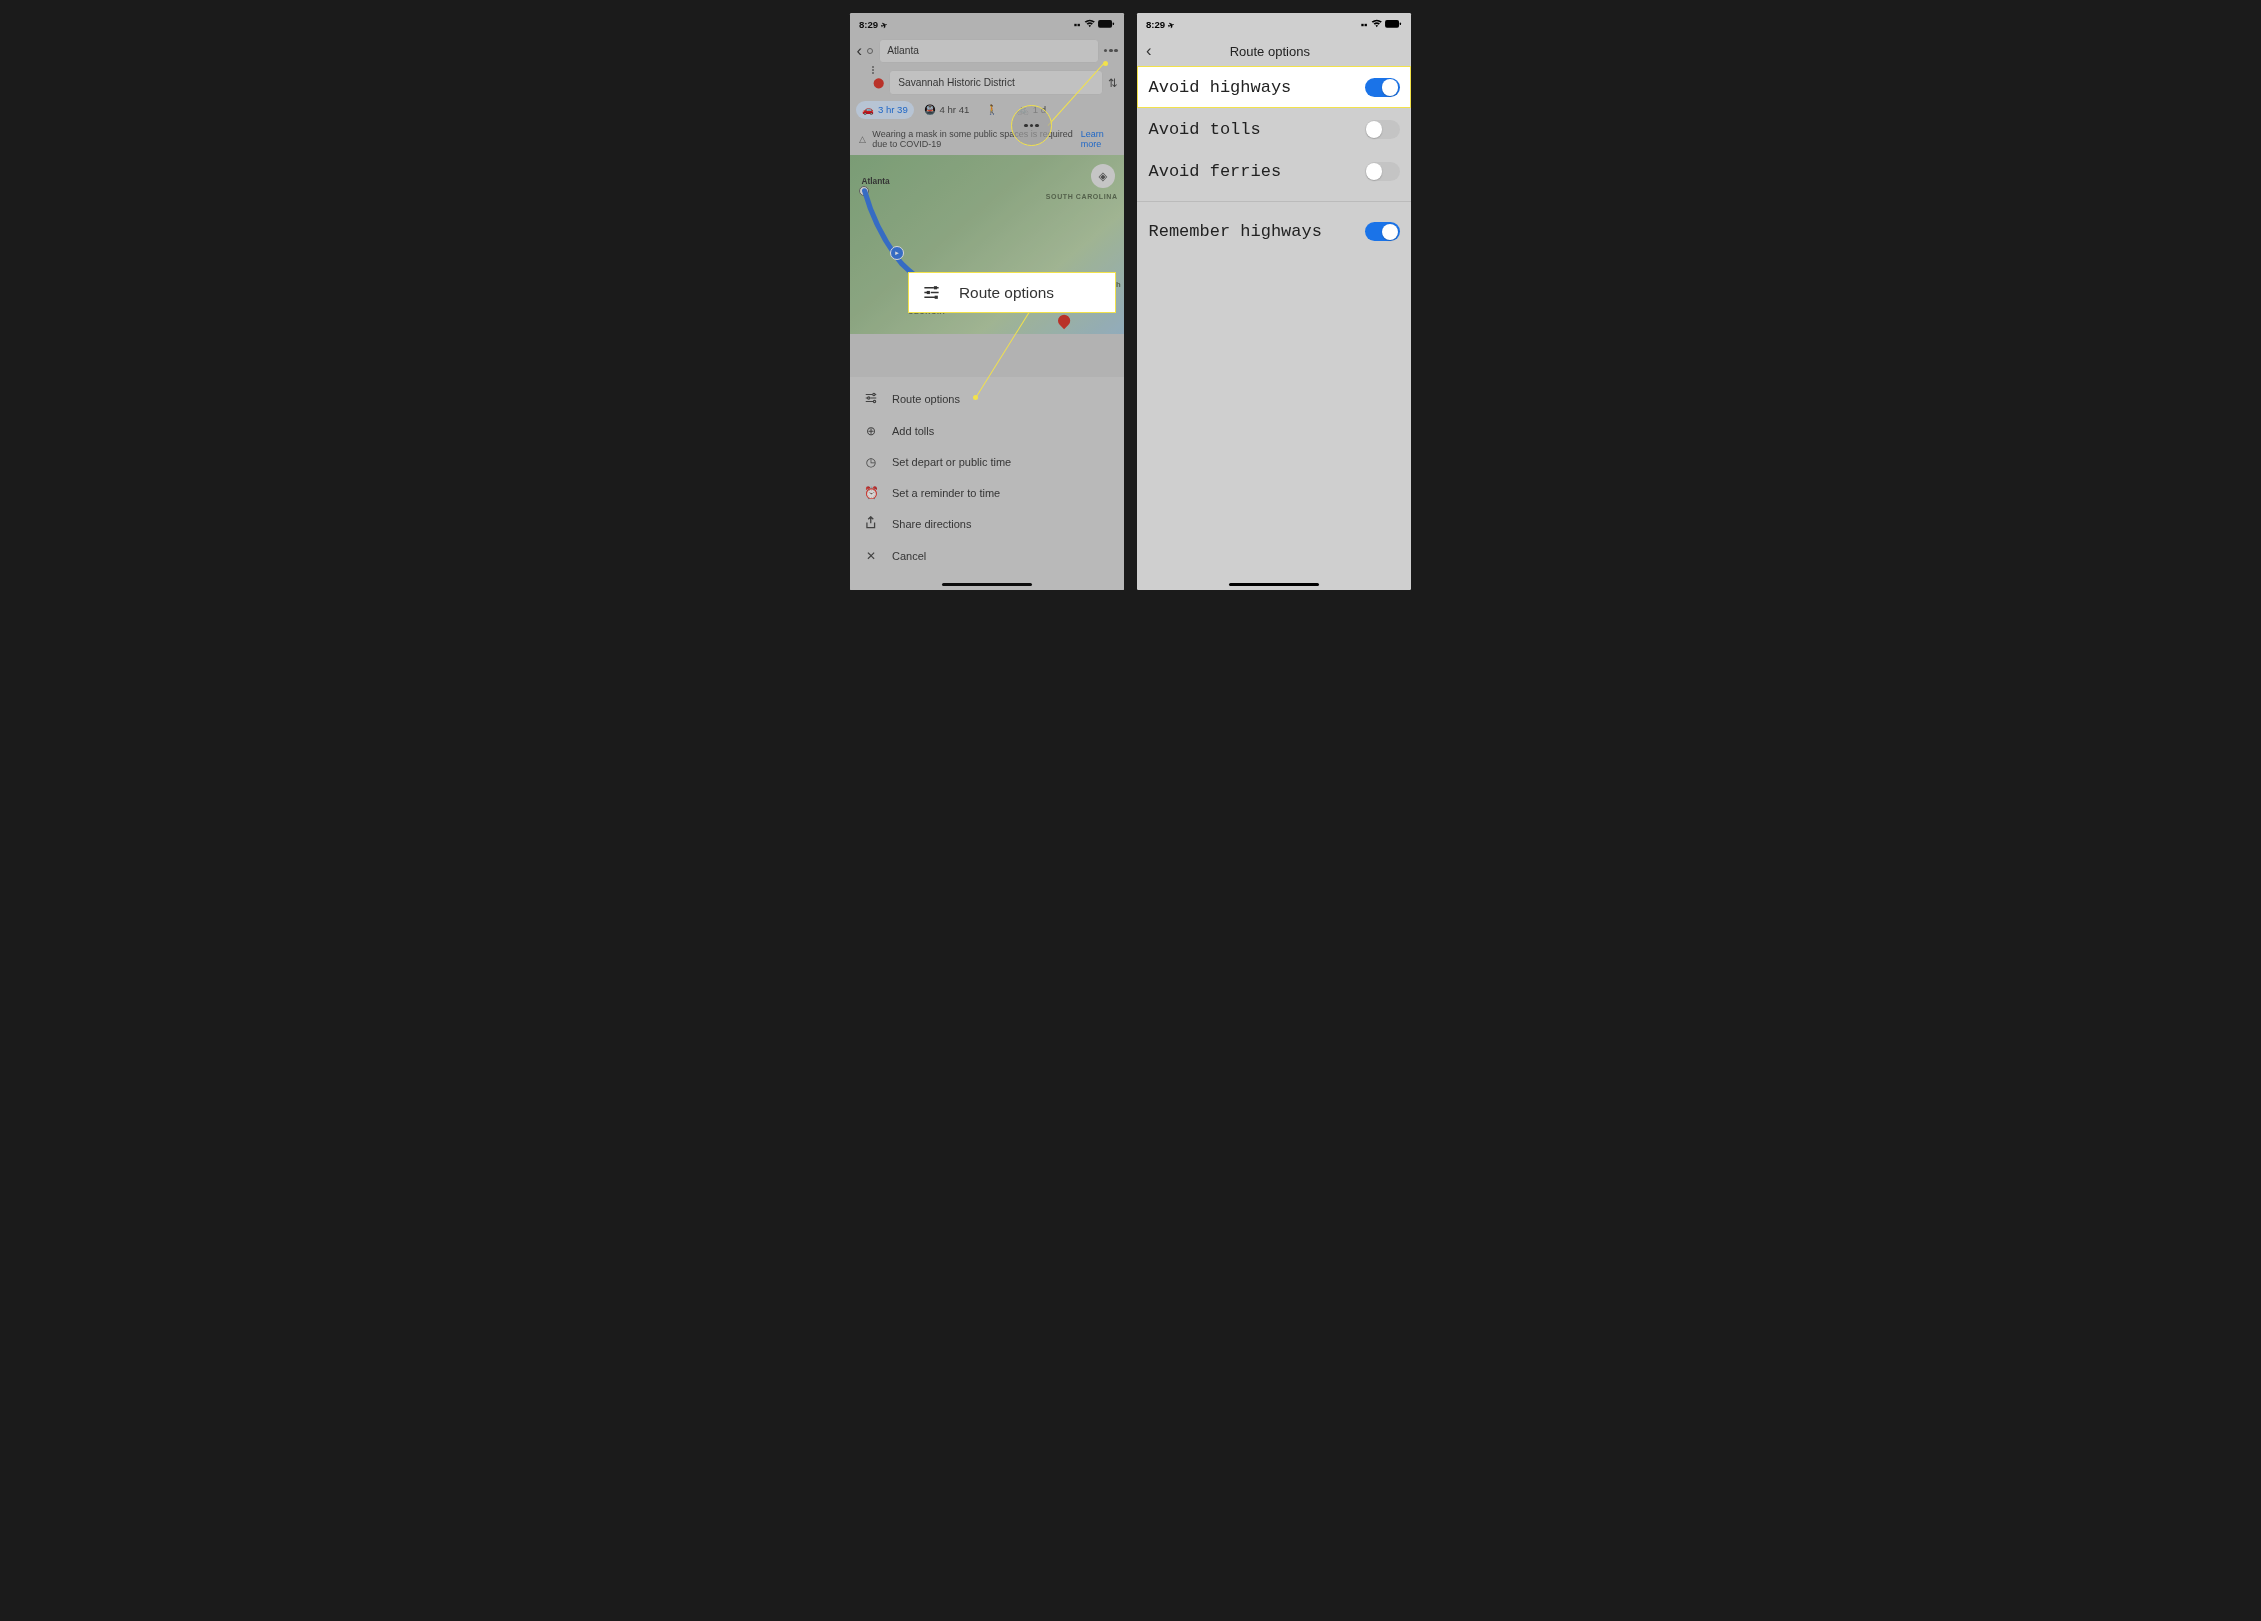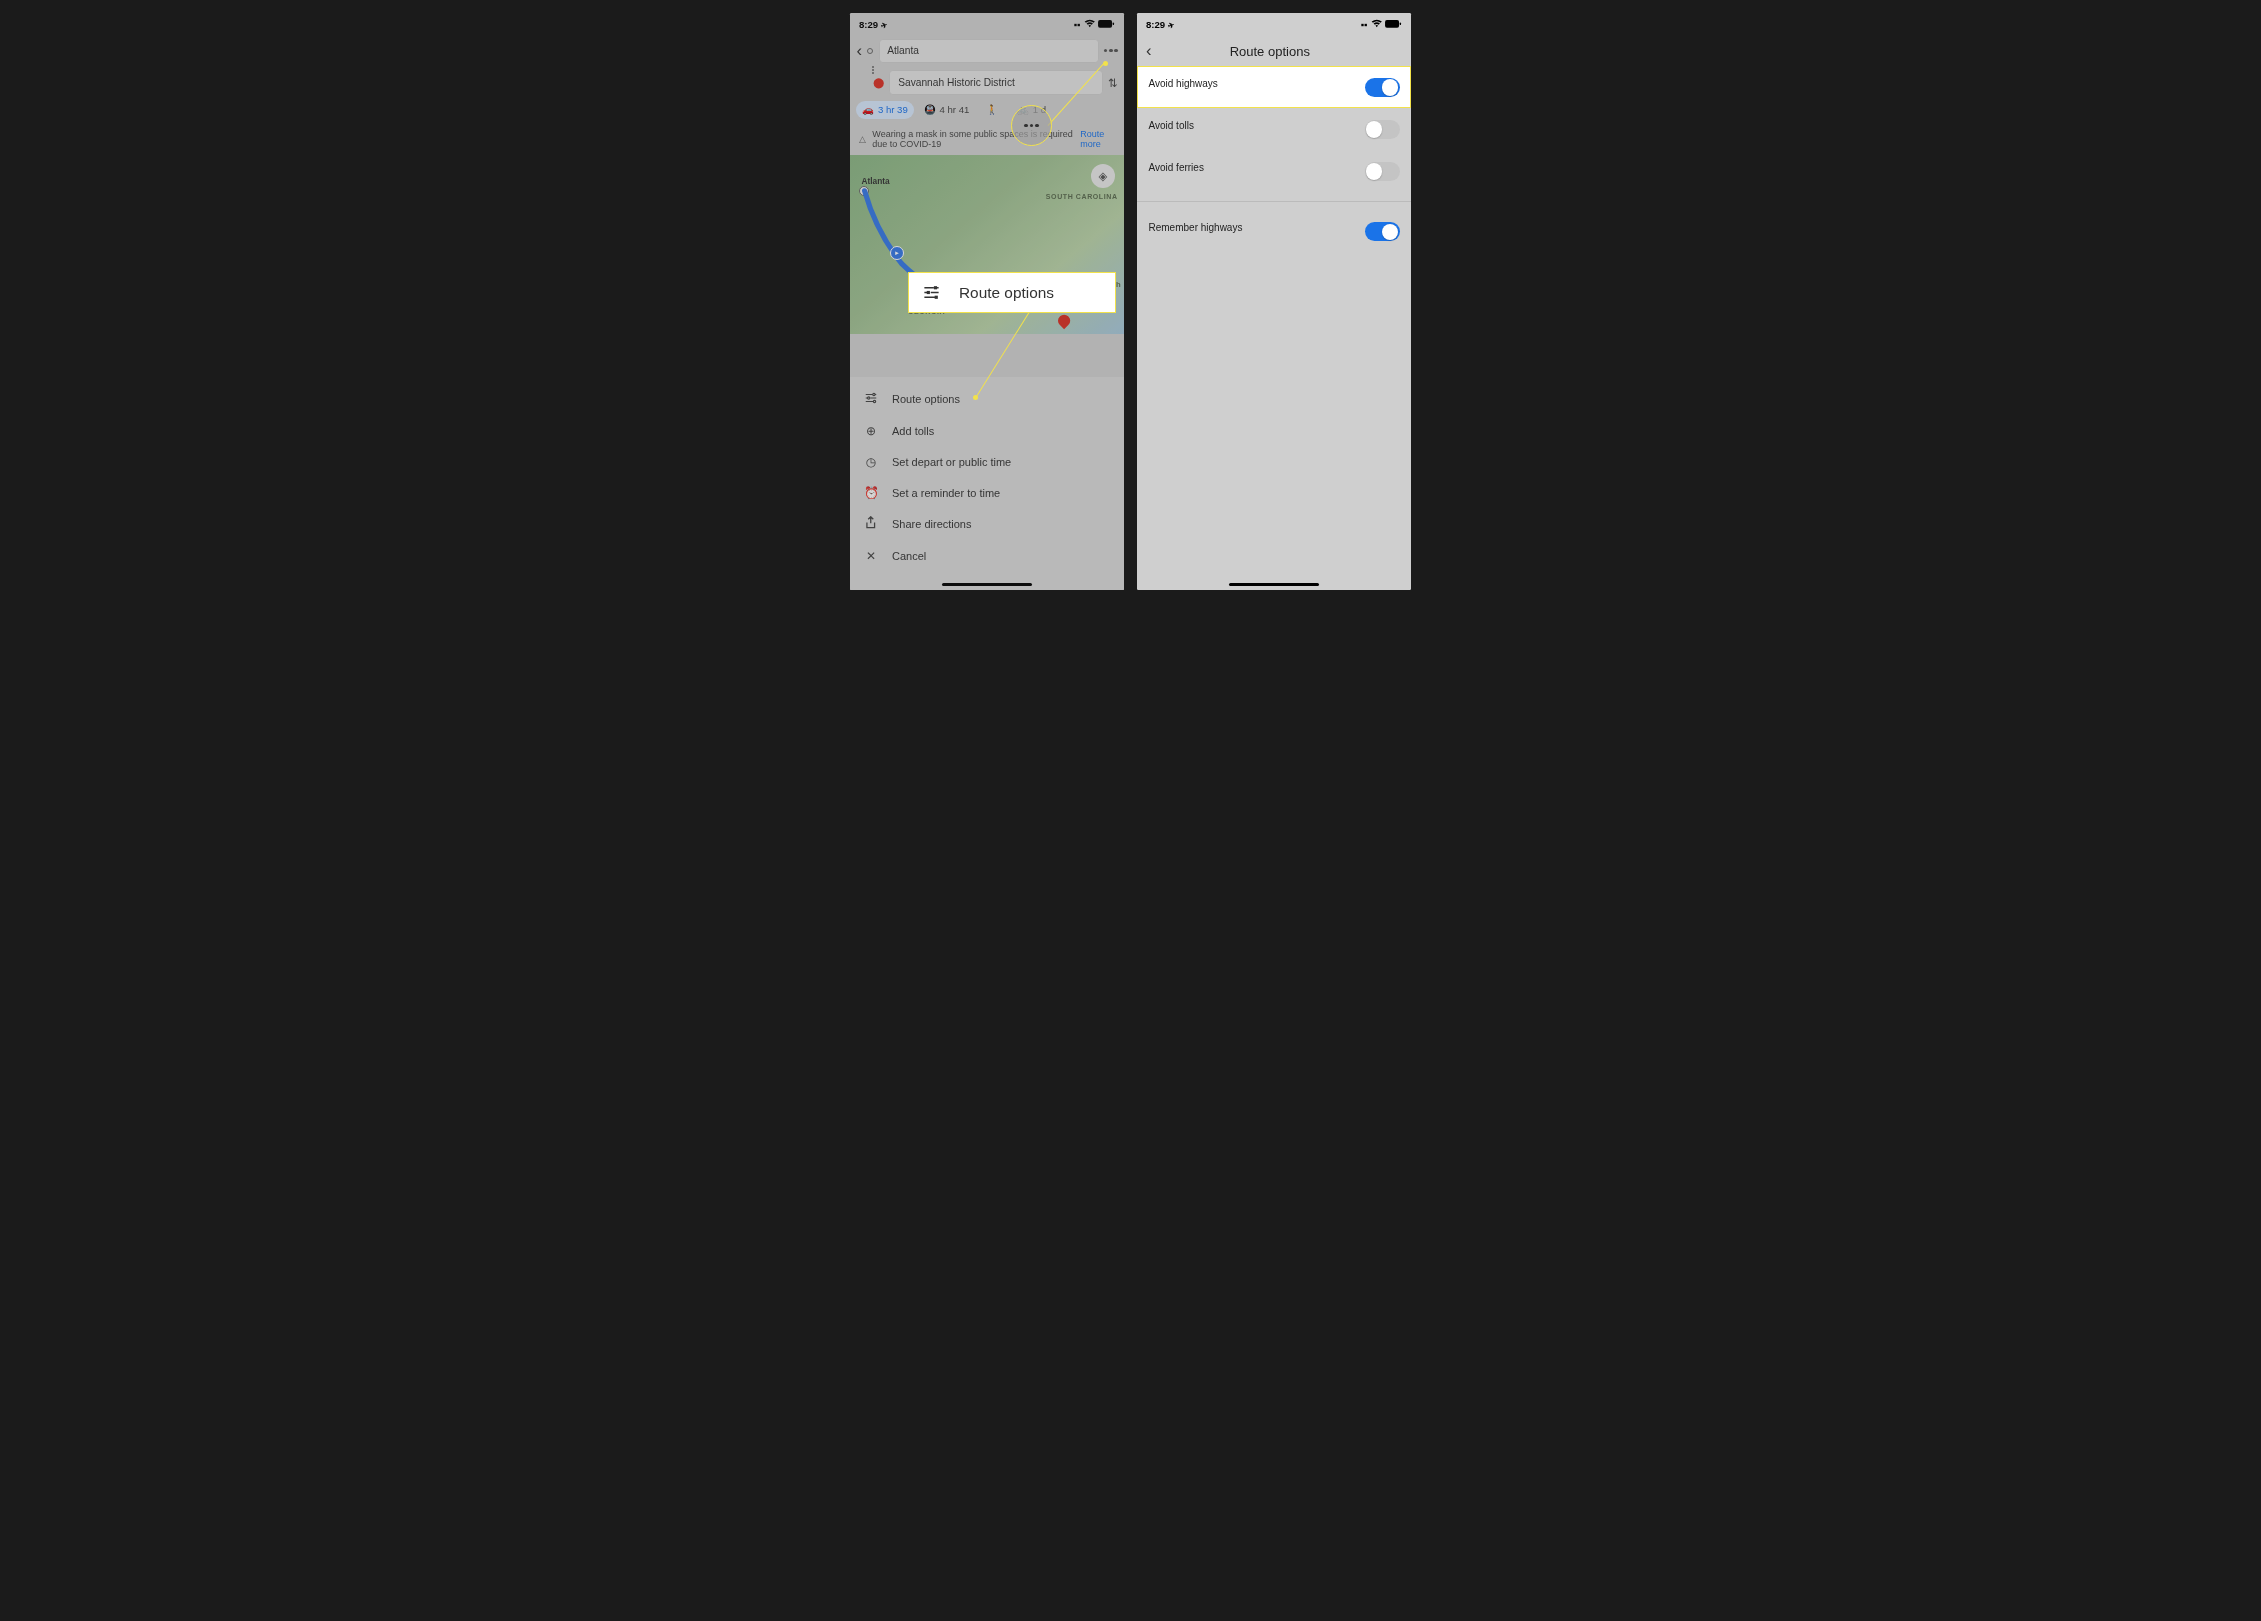--- a/index.html
+++ b/index.html
@@ -40,21 +40,21 @@
 
 .callout-circle { position:absolute; width:41px; height:41px; border:1.9px solid #f2e24b; border-radius:50%; background:rgba(160,160,160,0.65); display:flex; align-items:center; justify-content:center; z-index:60; }
 .callout-circle .tdots-h span{ width:3.8px; height:3.8px; background:#333; }
 .callout-box { position:absolute; background:#fff; border:1.9px solid #f2e24b; padding:10.2px 13px; display:flex; align-items:center; gap:18px; font-size:15.4px; color:#333; z-index:60; }
 .callout-line { position:absolute; background:#f2e24b; height:1.3px; transform-origin:left center; z-index:55; }
 .callout-dot { position:absolute; width:5.1px; height:5.1px; background:#f2e24b; border-radius:50%; z-index:56; }
 
 
 .p2-header { display:flex; align-items:center; padding:5.1px 9px; }
 .p2-title { flex:1; text-align:center; font-size:13px; font-weight:400; color:#222; padding-right:14px; }
-.optrow { display:flex; align-items:flex-start; justify-content:space-between; padding:11.5px 11.5px; font-size:10px; color:#222; }
+.optrow { display:flex; align-items:flex-start; justify-content:space-between; padding:11.5px 11.5px; font-size:17px; color:#222;font-family:Liberation Mono, monospace; }
 .optrow.hl { background:#fff; outline:1.9px solid #f2e24b; outline-offset:-1.9px; }
 .toggle { width:35px; height:19px; border-radius:9.6px; position:relative; }
 .toggle.on { background:#1a73e8; }
 .toggle.off { background:#c4c4c4; }
 .toggle .knob { position:absolute; top:1.3px; width:16.7px; height:16.7px; background:#fff; border-radius:50%; box-shadow:0 0.6px 1.3px rgba(0,0,0,0.3); }
 .toggle.on .knob { right:1.3px; }
 .toggle.off .knob { left:1.3px; }
 .sep { height:0.6px; background:#bbb; margin:9px 0; }
 
 svg.sliders-svg { width:14px; height:14px; }
@@ -110,21 +110,21 @@
   <div class="modes">
     <div class="mode active">🚗 <span>3 hr 39</span></div>
     <div class="mode">🚇 <span>4 hr 41</span></div>
     <div class="mode">🚶 <span></span></div>
     <div class="mode">🚲 <span>1 d</span></div>
   </div>
 
   <div class="banner">
     <span class="warn">△</span>
     <span style="flex:0 1 auto;">Wearing a mask in some public spaces is required due to COVID-19</span>
-    <span class="learn">Route more</span>
+    <span class="learn">Learn more</span>
   </div>
 
   <div class="mapbox">
     <div class="layers-btn">◈</div>
     <span class="maplabel" style="top:20.5px;left:11.5px;font-size:8.3px;color:#333;letter-spacing:0;">Atlanta</span>
     <span class="maplabel" style="top:38px;right:6.4px;">SOUTH CAROLINA</span>
     <span class="maplabel" style="bottom:19px;left:58px;">GEORGIA</span>
     <span class="maplabel" style="bottom:45px;right:2.6px;font-size:7.7px;">Ch</span>
     <div class="startdot"></div>
     <svg style="position:absolute;left:0;top:0;" width="274" height="179" viewBox="0 0 427 280">

